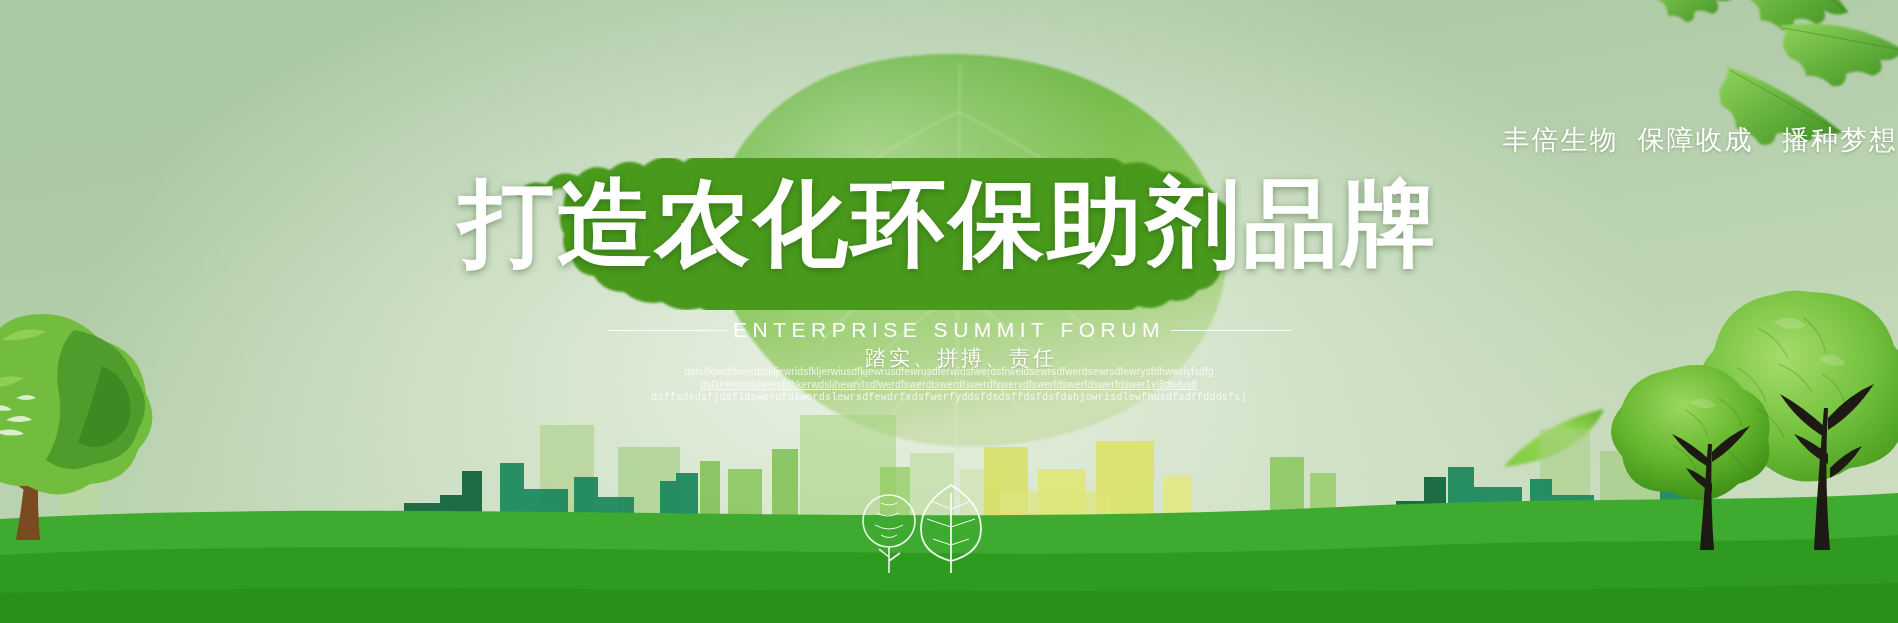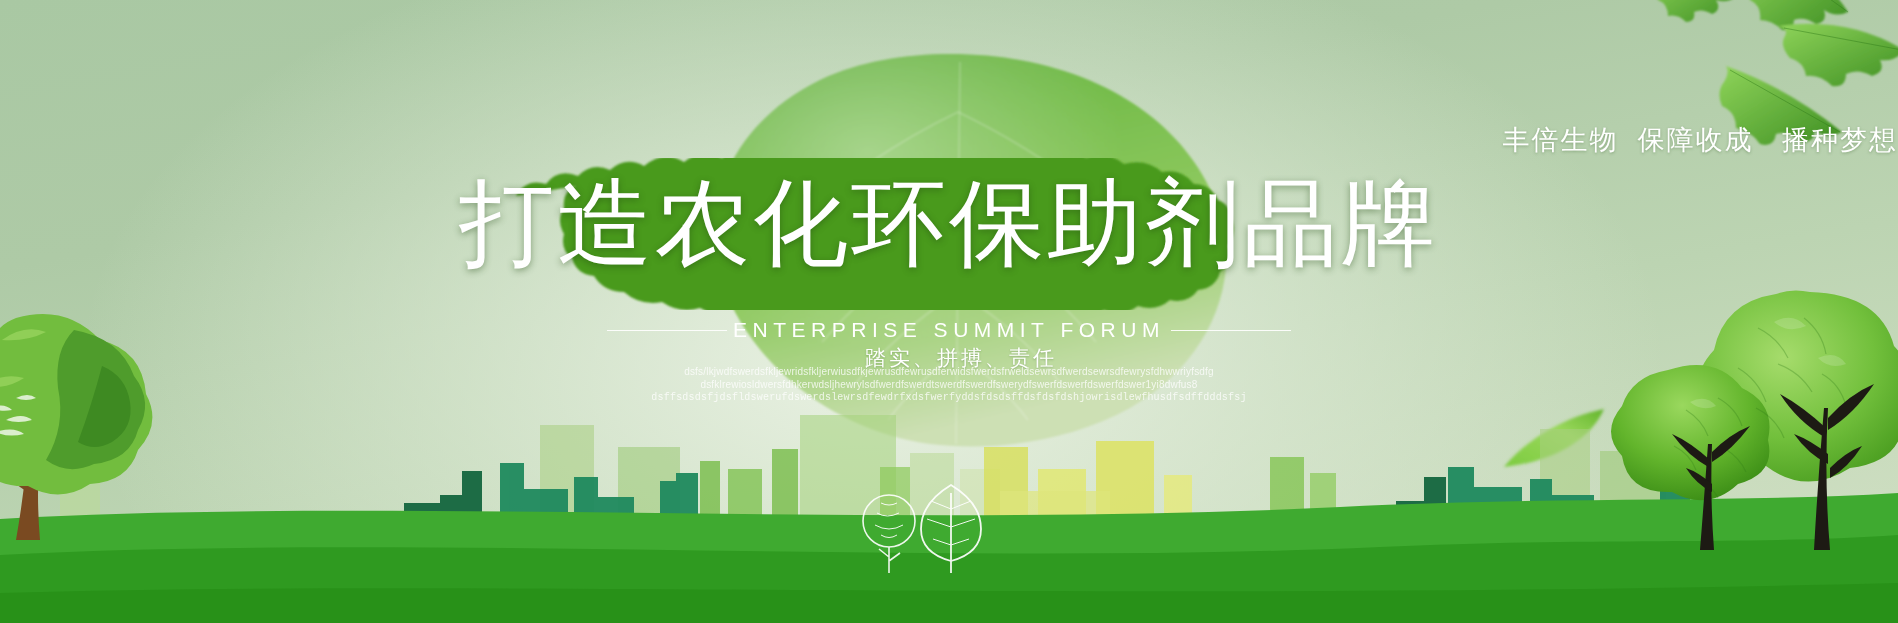--- a/index.html
+++ b/index.html
@@ -56,21 +56,21 @@
   }
   .tagline{
     position:absolute; top:122px; left:0; width:100%;
     font-size:27px; letter-spacing:2px; font-weight:400;
     color:#ffffff; text-shadow:0 1px 3px rgba(40,80,25,.35);
     white-space:pre;
     text-align:right;
   }
   .headline{
     position:absolute; top:172px; left:0; width:100%;
-    font-size:95px; line-height:1.08; font-weight:400;
+    font-size:95px; line-height:1.08; font-weight:700;
     letter-spacing:3px; color:#ffffff;
     text-shadow:0 2px 7px rgba(30,70,15,.45);
   }
   .rule-row{
     position:absolute; top:318px; left:0; width:100%;
     display:flex; align-items:center; justify-content:center; gap:6px;
   }
   .rule{width:120px;height:1px;background:rgba(255,255,255,.9);}
   .eng{
     font-size:21px; letter-spacing:5.5px; font-weight:400;
@@ -81,21 +81,21 @@
     font-size:21px; letter-spacing:3px; color:#ffffff;
     text-shadow:0 1px 2px rgba(40,80,25,.3);
   }
   .filler{
     position:absolute; left:0; width:100%;
     color:rgba(255,255,255,.78);
     font-size:10px; letter-spacing:.2px; white-space:nowrap;
     font-family:"Liberation Sans","DejaVu Sans",sans-serif;
   }
   .filler.l1{top:366px;}
-  .filler.l2{top:379px;}
+  .filler.l2{top:379px;text-decoration:underline;}
   .filler.l3{top:392px;font-family:Liberation Mono, monospace;}
 
   
   .ground{position:absolute;left:0;bottom:0;width:100%;height:160px;}
   .ground svg{width:100%;height:100%;display:block;}
 
   
   .skyline{position:absolute;left:0;bottom:86px;width:100%;height:130px;}
   .skyline svg{width:100%;height:100%;display:block;}
 

